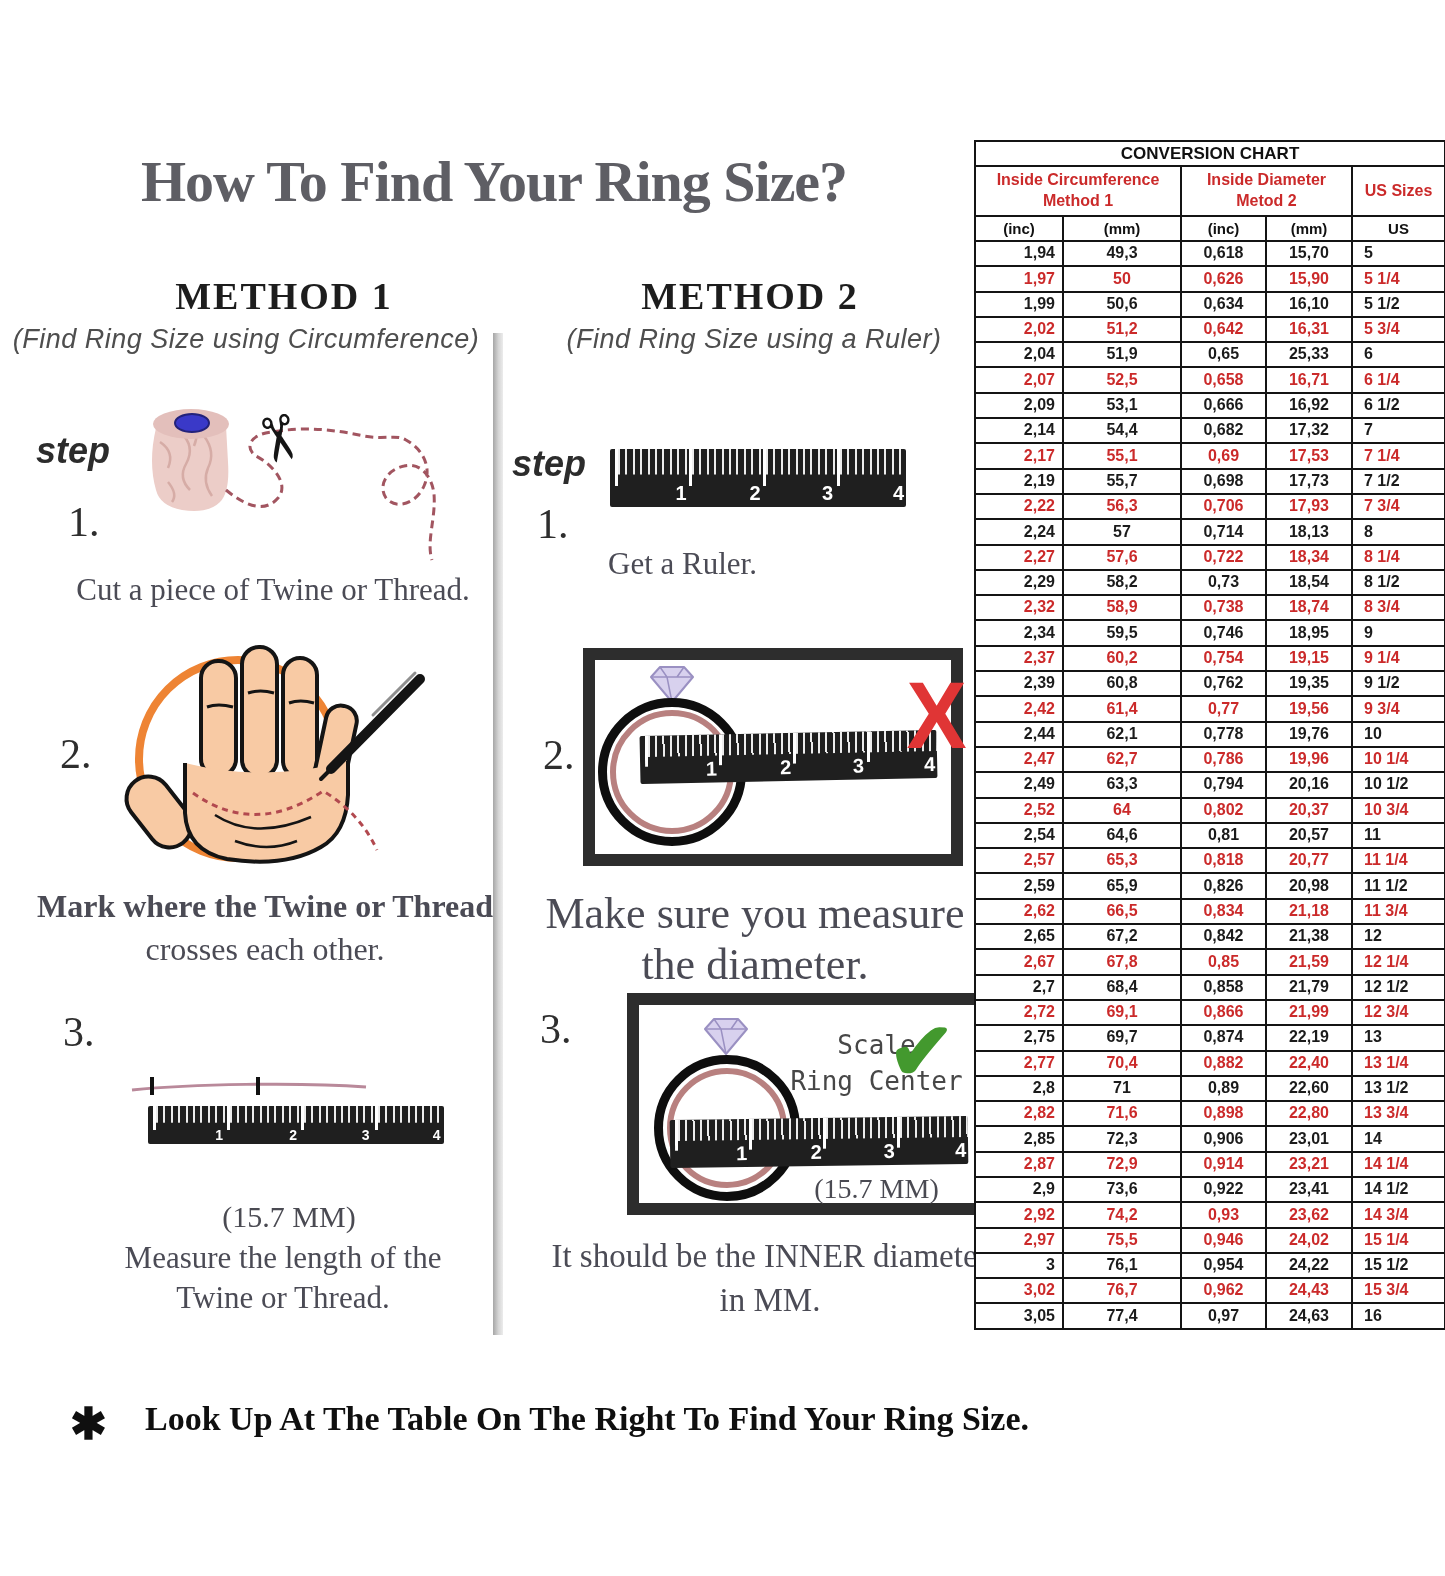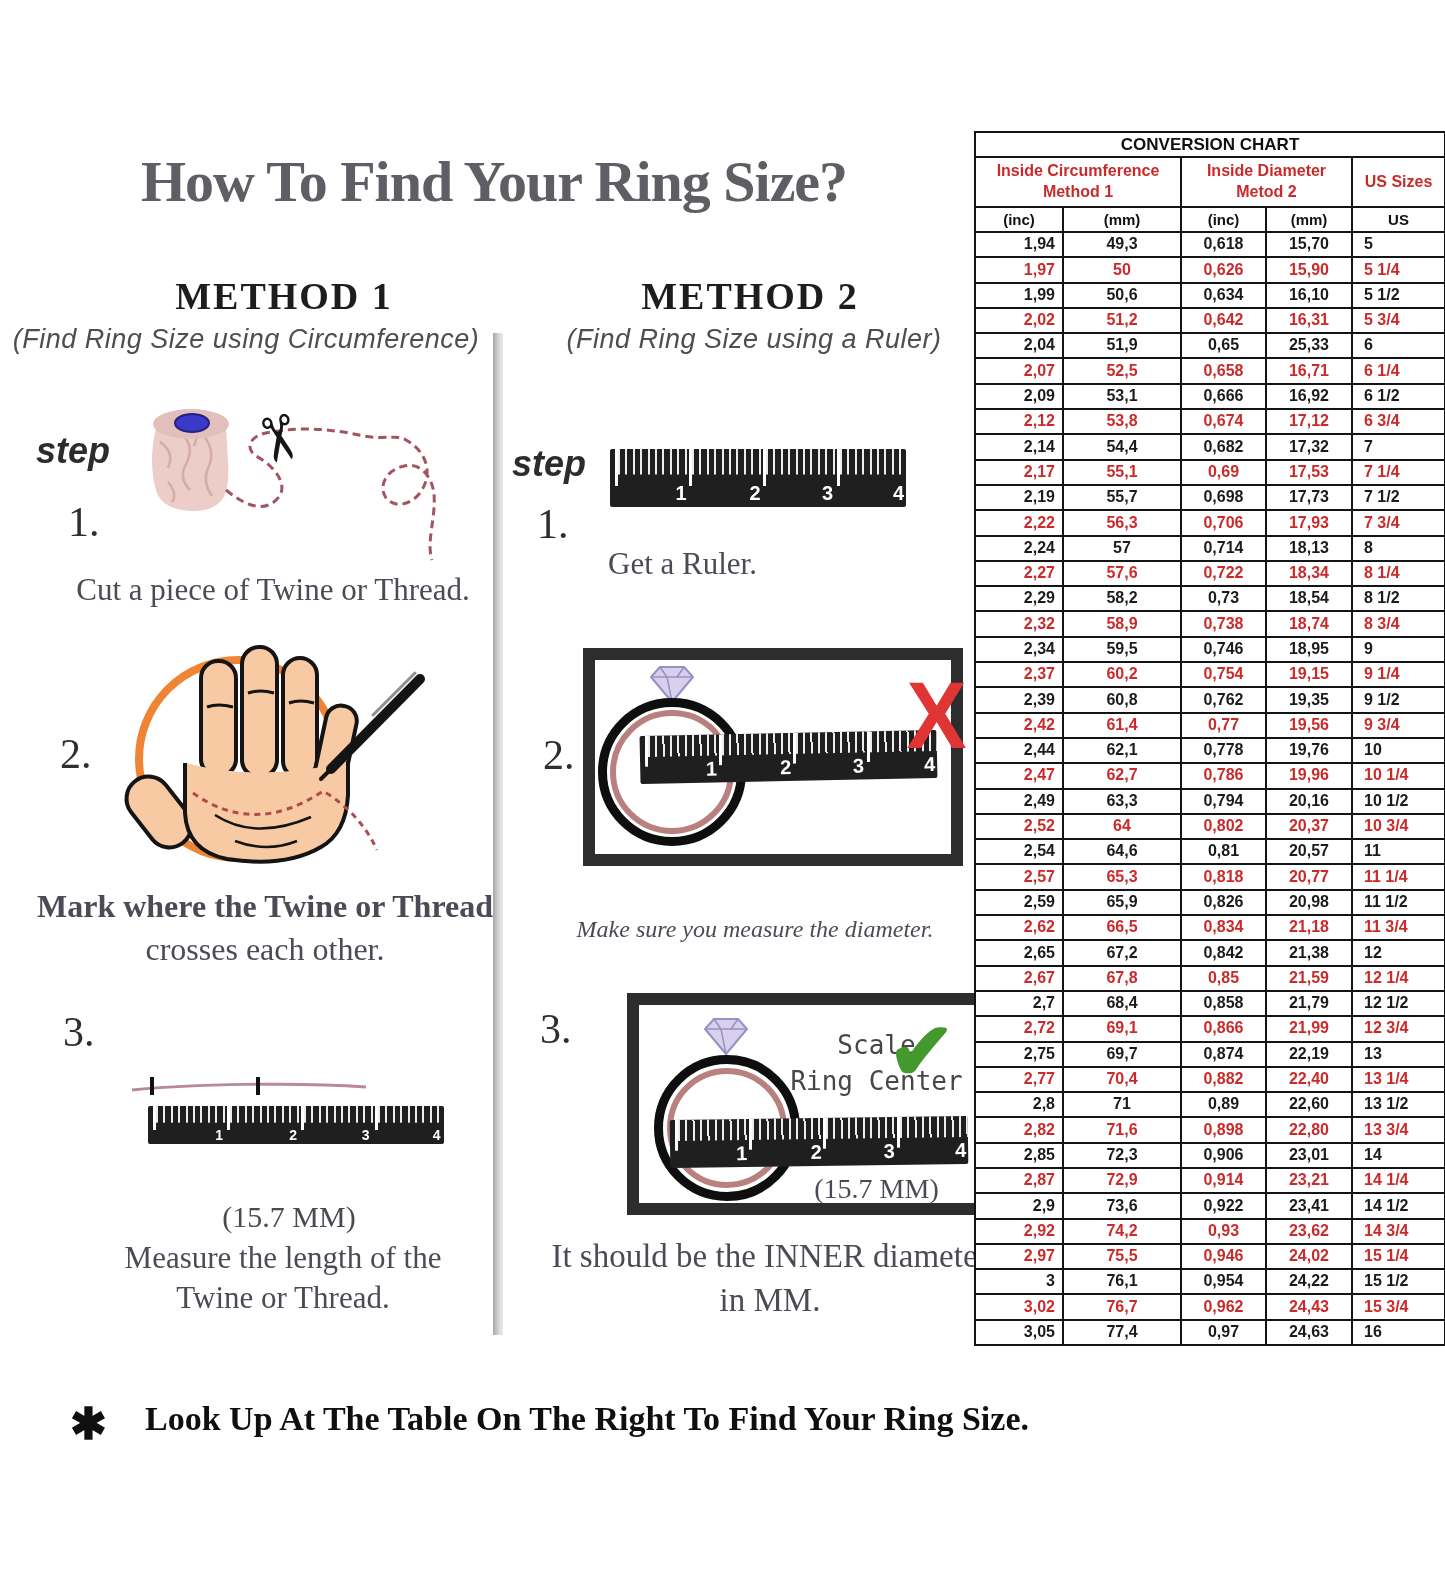--- a/index.html
+++ b/index.html
@@ -39,21 +39,21 @@
   .ring-outer{position:absolute;border-radius:50%;border:9px solid #0e0e0e;box-sizing:border-box;}
   .ring-inner{position:absolute;border-radius:50%;border:6px solid #b8807f;box-sizing:border-box;}
 
   .x-mark{font-family:"Liberation Sans",sans-serif;font-weight:800;font-size:95px;
     color:#e03535;transform:scaleX(.95);z-index:5;line-height:1;}
   .check-mark{font-size:80px;color:#43992e;font-weight:bold;z-index:5;line-height:1;}
   .scale-label{text-align:center;font-size:26px;line-height:36px;color:#474747;}
   .mm-note{text-align:center;font-size:28px;color:#4a4a52;}
 
   
-  .conv-table-wrap{left:974px;top:131px;}
+  .conv-table-wrap{left:974px;top:140px;}
   table.conv{border-collapse:collapse;table-layout:fixed;width:470px;
     font-family:"Liberation Sans",sans-serif;background:#fff;}
   table.conv th,table.conv td{border:2px solid #141414;padding:0;vertical-align:middle;line-height:1.05;}
   tr.t-title{height:25px;}
   tr.t-title th{font-size:17px;font-weight:bold;color:#111;text-align:center;}
   tr.t-group{height:50px;}
   tr.t-group th{font-size:16px;font-weight:bold;color:#cb2a2a;text-align:center;line-height:1.3;}
   tr.t-units{height:25px;}
   tr.t-units th{font-size:15px;font-weight:bold;color:#111;text-align:center;}
   table.conv tbody tr{height:25.3px;}
@@ -156,21 +156,21 @@
   <div class="ring-inner" style="left:15px;top:50px;width:124px;height:124px;"></div>
   <div class="ruler" style="left:45px;top:73px;width:297px;height:48px;transform:rotate(-1.2deg);">
     <div class="ticks"></div>
     <span class="rnum" style="left:24%;">1</span>
     <span class="rnum" style="left:49%;">2</span>
     <span class="rnum" style="left:73.5%;">3</span>
     <span class="rnum" style="left:97.5%;">4</span>
   </div>
 </div>
 <div class="abs x-mark" style="left:905px;top:668px;">X</div>
-<div class="abs serif caption" style="left:520px;top:916px;width:470px;font-size:24px;font-style:italic;">Make sure you measure the diameter.</div>
+<div class="abs serif caption" style="left:520px;top:888px;width:470px;font-size:44px;">Make sure you measure the diameter.</div>
 
 <div class="abs serif step-number" style="left:540px;top:1005px;">3.</div>
 <div class="ring-box" style="left:582px;top:993px;width:350px;height:198px;margin-left:45px;">
   <svg class="abs" style="left:56px;top:11px;" width="62" height="40" viewBox="0 0 62 40">
     <path d="M10 13 L19 3 L43 3 L52 13 L31 38 Z" fill="#d8d1ee" stroke="#9a90c2" stroke-width="2" stroke-linejoin="round"></path>
     <path d="M10 13 H52 M19 3 L26 13 L31 38 M43 3 L36 13 M26 13 H36" stroke="#9a90c2" stroke-width="1.5" fill="none"></path>
   </svg>
   <div class="ring-outer" style="left:15px;top:50px;width:146px;height:146px;"></div>
   <div class="ring-inner" style="left:28px;top:63px;width:120px;height:120px;"></div>
   <div class="abs mono scale-label" style="left:135px;top:22px;width:205px;">
@@ -259,27 +259,20 @@
           <td>16,71</td>
           <td>6 1/4</td>
         </tr>
         <tr>
           <td>2,09</td>
           <td>53,1</td>
           <td>0,666</td>
           <td>16,92</td>
           <td>6 1/2</td>
         </tr>
-        <tr class="red">
-          <td>2,12</td>
-          <td>53,8</td>
-          <td>0,674</td>
-          <td>17,12</td>
-          <td>6 3/4</td>
-        </tr>
         <tr>
           <td>2,14</td>
           <td>54,4</td>
           <td>0,682</td>
           <td>17,32</td>
           <td>7</td>
         </tr>
         <tr class="red">
           <td>2,17</td>
           <td>55,1</td>

